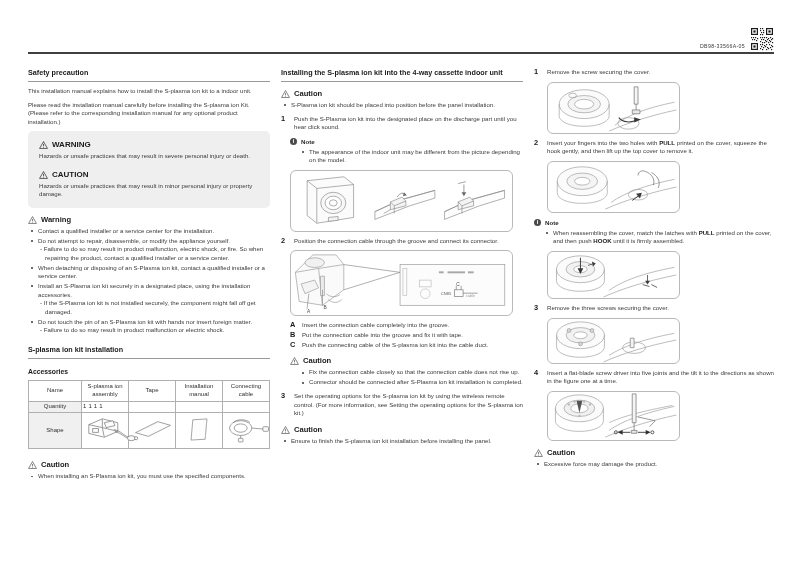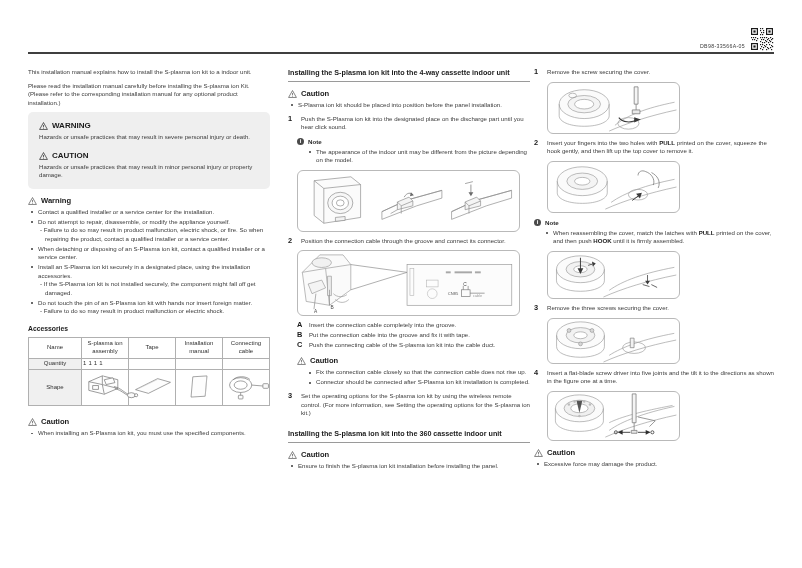--- a/index.html
+++ b/index.html
@@ -25,21 +25,21 @@
   .doc-code { font-size: 5.2px; letter-spacing: 0.35px; color: #3a3a3a; padding-bottom: 2px; }
   .qr { width: 24px; height: 24px; display: block; }
   .header-rule {
     position: absolute; left: 28px; top: 52px; width: 746px;
     height: 2px; background: #3f3f3f;
   }
 
   
   .col { position: absolute; top: 68px; width: 242px; }
   .col-left { left: 28px; }
-  .col-mid { left: 288px; }
+  .col-mid { left: 281px; }
   .col-right { left: 534px; }
 
   
   .sec-head {
     font-size: 7.2px; font-weight: bold; color: #1a1a1a;
     padding-bottom: 3px; margin-bottom: 5px;
     border-bottom: 1px solid #9a9a9a;
     line-height: 10px;
   }
   .sub-head {
@@ -232,20 +232,21 @@
             <rect x="21" y="22" width="1.2" height="1.2"></rect>
           </g>
         </svg>
       </span>
     </div>
   </div>
   <div class="header-rule"></div>
 
   <div class="col col-left">
 
+    <div class="sec-head">Safety precaution</div>
 
     <p class="body">This installation manual explains how to install the S-plasma ion kit to a indoor unit.</p>
     <p class="body">Please read the installation manual carefully before installing the S-plasma ion Kit. (Please refer to the corresponding installation manual for any optional product installation.)</p>
 
     <div class="notice-box">
       <div class="notice-title">
         <span class="tri">
           <svg viewBox="0 0 10 9" width="9" height="8">
             <path d="M5 0.6 L9.4 8.4 L0.6 8.4 Z" fill="none" stroke="#2a2a2a" stroke-width="0.8" stroke-linejoin="round"></path>
             <rect x="4.6" y="3.3" width="0.8" height="2.6" fill="#2a2a2a"></rect>
@@ -294,20 +295,21 @@
       <li>
         <span>Install an S-Plasma ion kit securely in a designated place, using the installation accessories.</span>
         <span class="sub-dash">- If the S-Plasma ion kit is not installed securely, the component might fall off get damaged.</span>
       </li>
       <li>
         <span>Do not touch the pin of an S-Plasma ion kit with hands nor insert foreign matter.</span>
         <span class="sub-dash">- Failure to do so may result in product malfunction or electric shock.</span>
       </li>
     </ul>
 
+    <div class="sec-head" style="margin-top:10px">S-plasma ion kit installation</div>
 
     <div class="sub-head" style="margin-top:8px">Accessories</div>
 
     <table class="acc">
       <colgroup>
           <col class="c0">
           <col>
           <col>
           <col>
           <col>
@@ -540,21 +542,20 @@
     <ul class="bul" style="margin-left:18px">
       <li>Fix the connection cable closely so that the connection cable does not rise up.</li>
       <li>Connector should be connected after S-Plasma ion kit installation is completed.</li>
     </ul>
 
     <div class="step">
       <div class="step-num">3</div>
       <div class="step-body">Set the operating options for the S-plasma ion kit by using the wireless remote control. (For more information, see Setting the operating options for the S-plasma ion kit.)</div>
     </div>
 
-    <div class="sec-head" style="margin-top:11px">Installing the S-plasma ion kit into the 360 cassette indoor unit</div>
 
     <div class="alert-head">
       <span class="tri">
         <svg viewBox="0 0 10 9" width="9" height="8">
           <path d="M5 0.6 L9.4 8.4 L0.6 8.4 Z" fill="none" stroke="#555" stroke-width="0.8" stroke-linejoin="round"></path>
           <rect x="4.6" y="3.3" width="0.8" height="2.6" fill="#555"></rect>
           <rect x="4.6" y="6.6" width="0.8" height="0.8" fill="#555"></rect>
         </svg>
       </span>
       <span>Caution</span>

